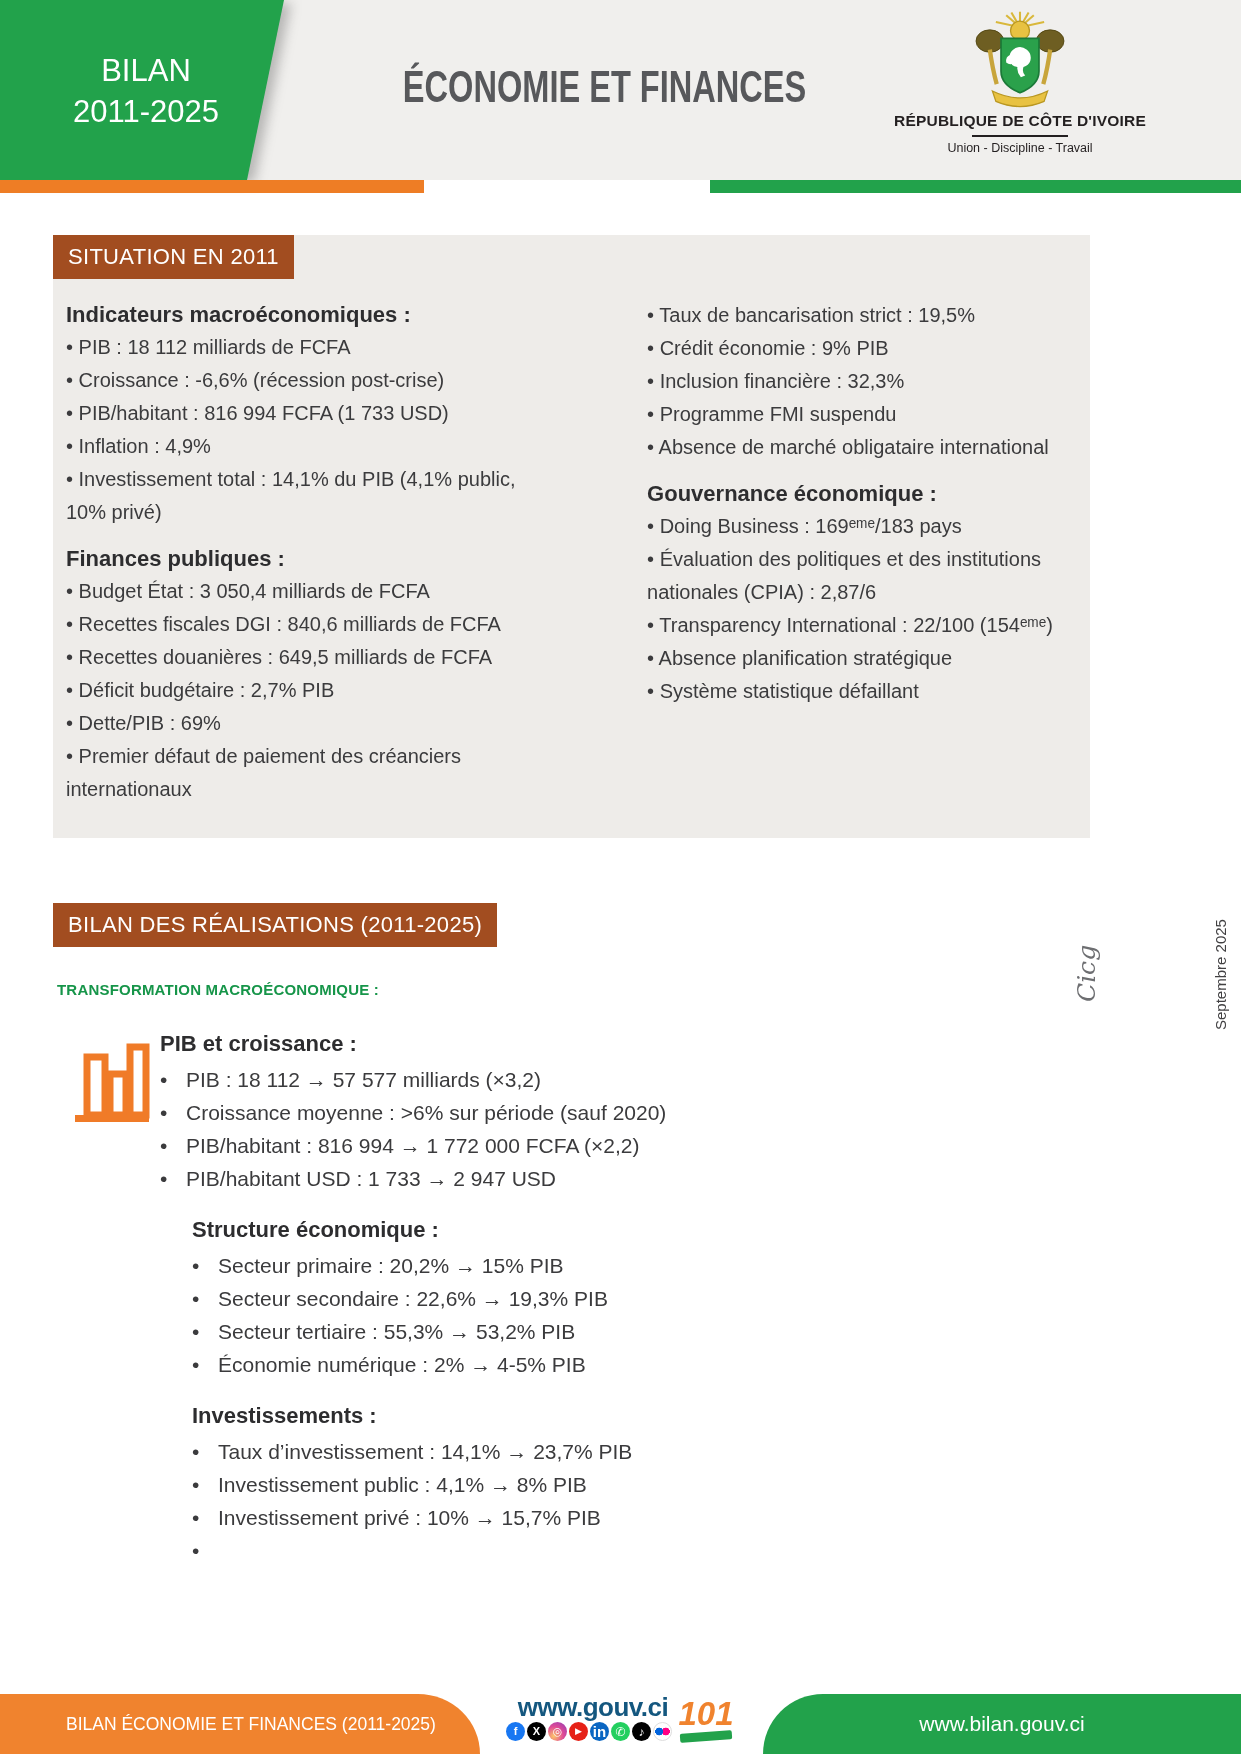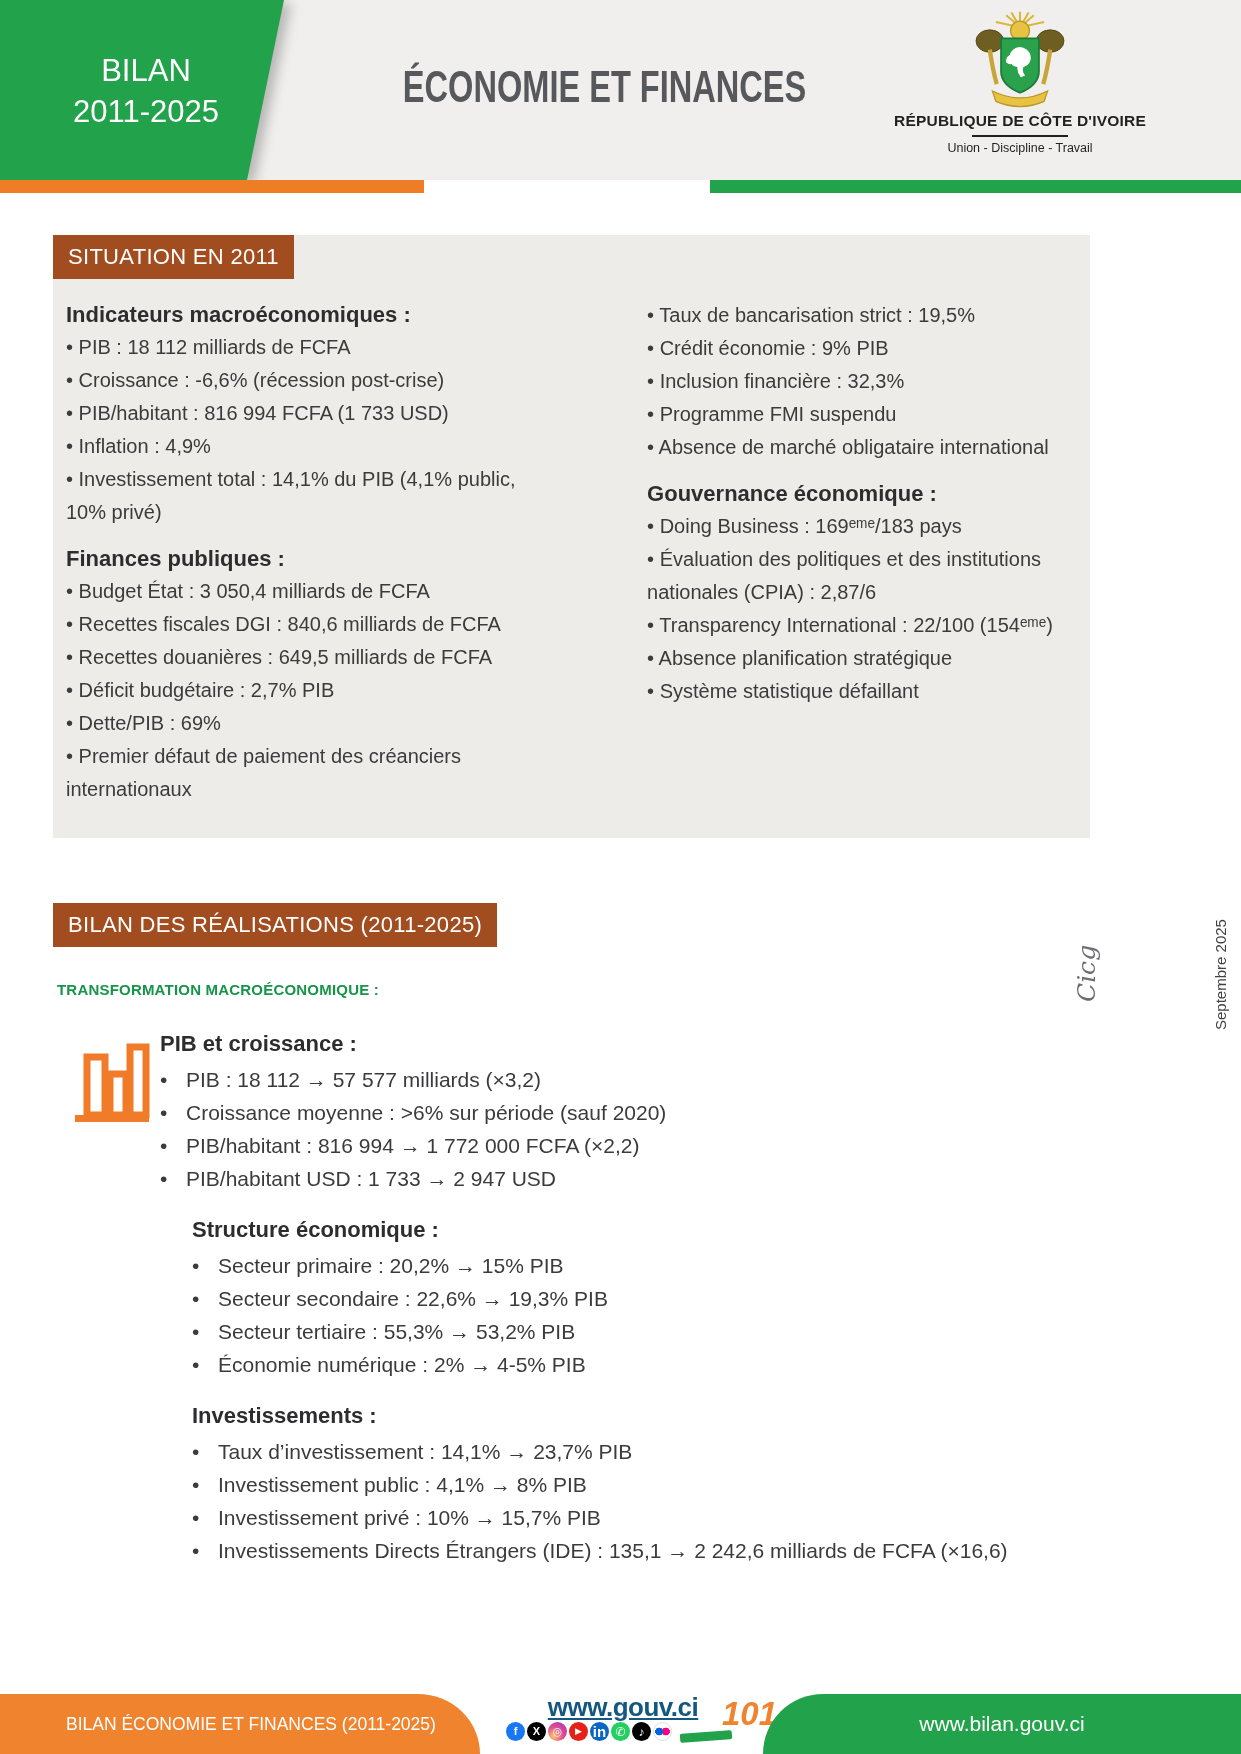--- a/index.html
+++ b/index.html
@@ -77,43 +77,43 @@
   
   .foot-orange{
     position:absolute;left:0;top:1694px;width:480px;height:60px;background:var(--footorange);
     border-top-right-radius:62px 60px;color:#fff;font-size:17.5px;line-height:60px;
     padding-left:66px;white-space:nowrap;
   }
   .foot-green{
     position:absolute;left:763px;top:1694px;width:478px;height:60px;background:var(--green);
     border-top-left-radius:60px 60px;color:#fff;font-size:21px;line-height:60px;text-align:center;
   }
-  .portal{position:absolute;left:538px;top:1692px;width:170px;text-align:center;
-    font-size:26px;font-weight:bold;color:var(--navy);letter-spacing:-.5px;text-decoration:underline;}
+  .portal{position:absolute;left:508px;top:1692px;width:170px;text-align:center;
+    font-size:26px;font-weight:bold;color:var(--navy);letter-spacing:-.5px;}
   .social-row{position:absolute;left:506px;top:1722px;width:174px;display:flex;gap:2px;}
   .sicon{
     width:19px;height:19px;border-radius:50%;color:#fff;font-size:11px;font-weight:bold;
     display:flex;align-items:center;justify-content:center;line-height:1;
   }
   .sicon.facebook{background:#1877F2;}
   .sicon.x{background:#000;}
   .sicon.instagram{background:radial-gradient(circle at 30% 75%,#fdc468,#df4996 50%,#8a3ab9);}
   .sicon.youtube{background:#E62117;font-size:9px;}
   .sicon.linkedin{background:#0A66C2;font-size:15px;}
   .sicon.whatsapp{background:#23CF5F;font-size:12px;}
   .sicon.tiktok{background:#010101;font-size:12px;}
   .sicon.flickr{
     background:
       radial-gradient(circle at 30% 50%,#0063dc 0 26%,rgba(0,0,0,0) 28%),
       radial-gradient(circle at 70% 50%,#ff0084 0 26%,rgba(0,0,0,0) 28%),#fff;
     border:1px solid #ddd;
   }
   .brand101{position:absolute;left:678px;top:1697px;width:56px;text-align:center;}
   .brand101 .num{
-    font-size:33px;font-weight:bold;color:var(--footorange);font-style:italic;line-height:34px;display:block;margin-left:44px;
+    font-size:33px;font-weight:bold;color:var(--footorange);font-style:italic;line-height:34px;display:block;
   }
   .brand101 .ribbon{display:block;width:52px;height:9px;background:var(--green);margin:1px auto 0;
     transform:rotate(-4deg);border-radius:2px;}
 </style>
 </head>
 <body>
 
 <div class="page">
 
   <div class="header-band">
@@ -264,21 +264,20 @@
         <div class="bi-item">
           <span class="bullet">•</span>
           <span>Investissement public : 4,1% → 8% PIB</span>
         </div>
         <div class="bi-item">
           <span class="bullet">•</span>
           <span>Investissement privé : 10% → 15,7% PIB</span>
         </div>
         <div class="bi-item">
           <span class="bullet">•</span>
-          <span>Investissements Directs Étrangers (IDE) : 135,1 → 2 242,6 milliards de FCFA (×16,6)</span>
         </div>
       </div>
     </div>
 
   <div class="side-date">Septembre 2025</div>
   <div class="side-logo">Cicg</div>
 
   <div class="foot-orange">
     <span>BILAN ÉCONOMIE ET FINANCES (2011-2025)</span>
   </div>

